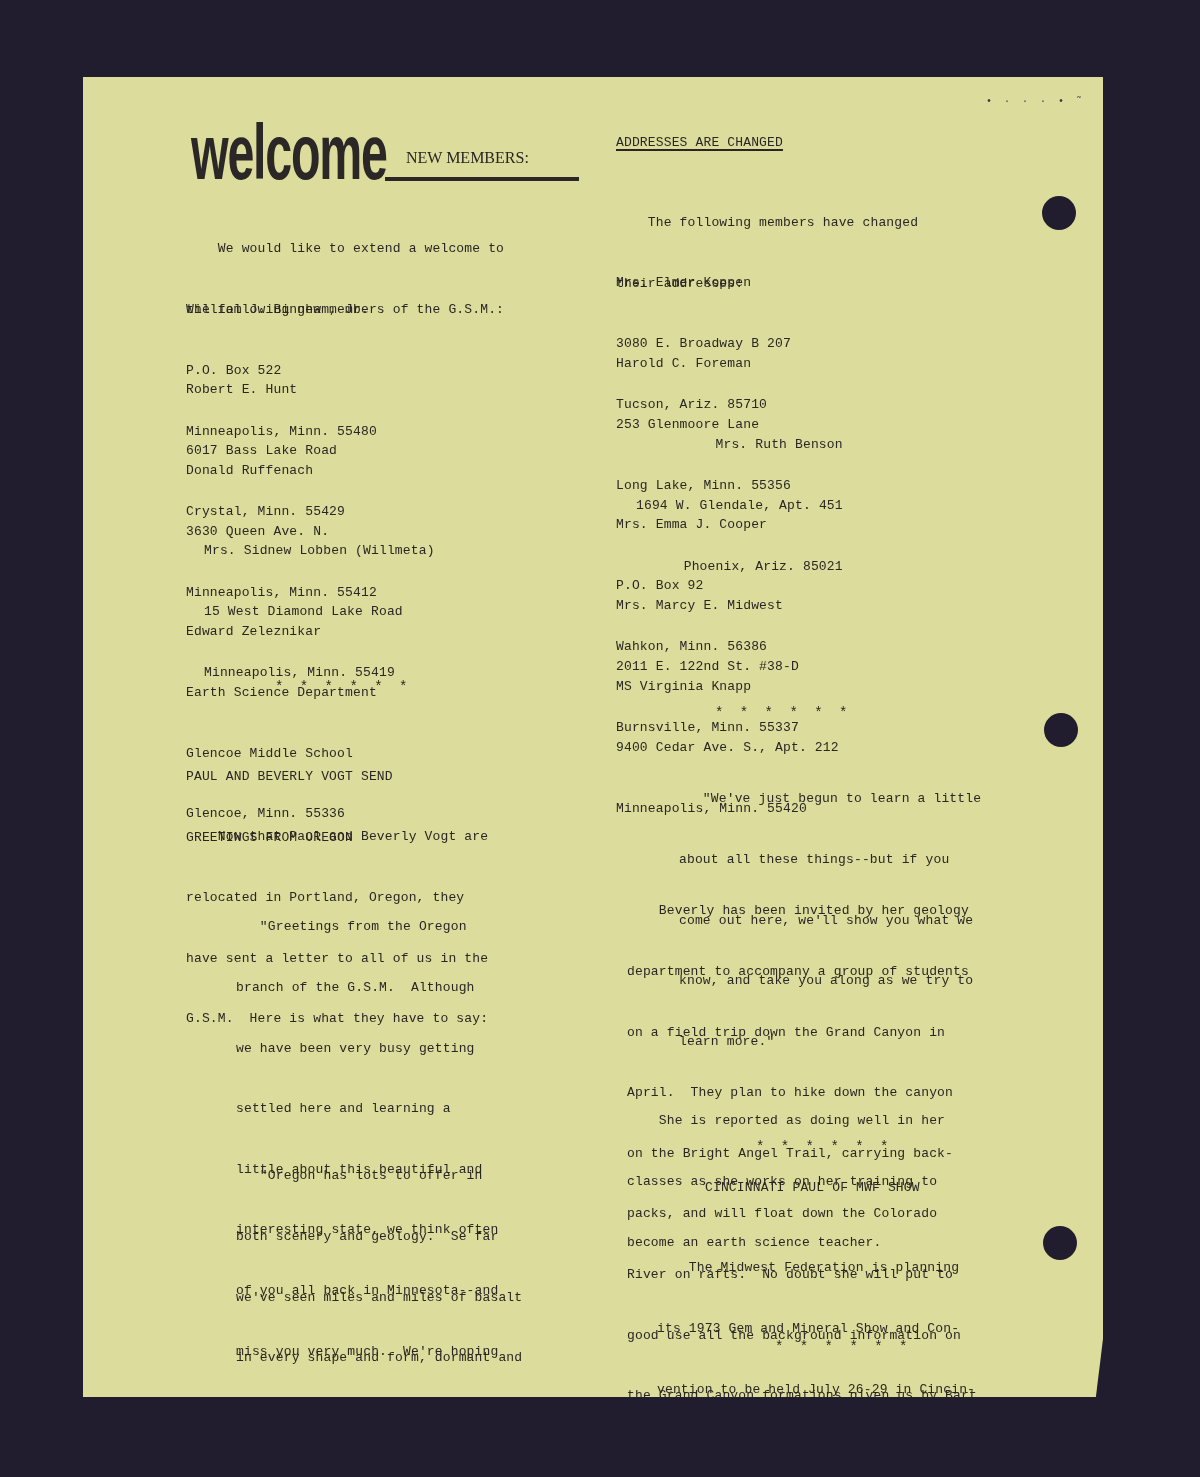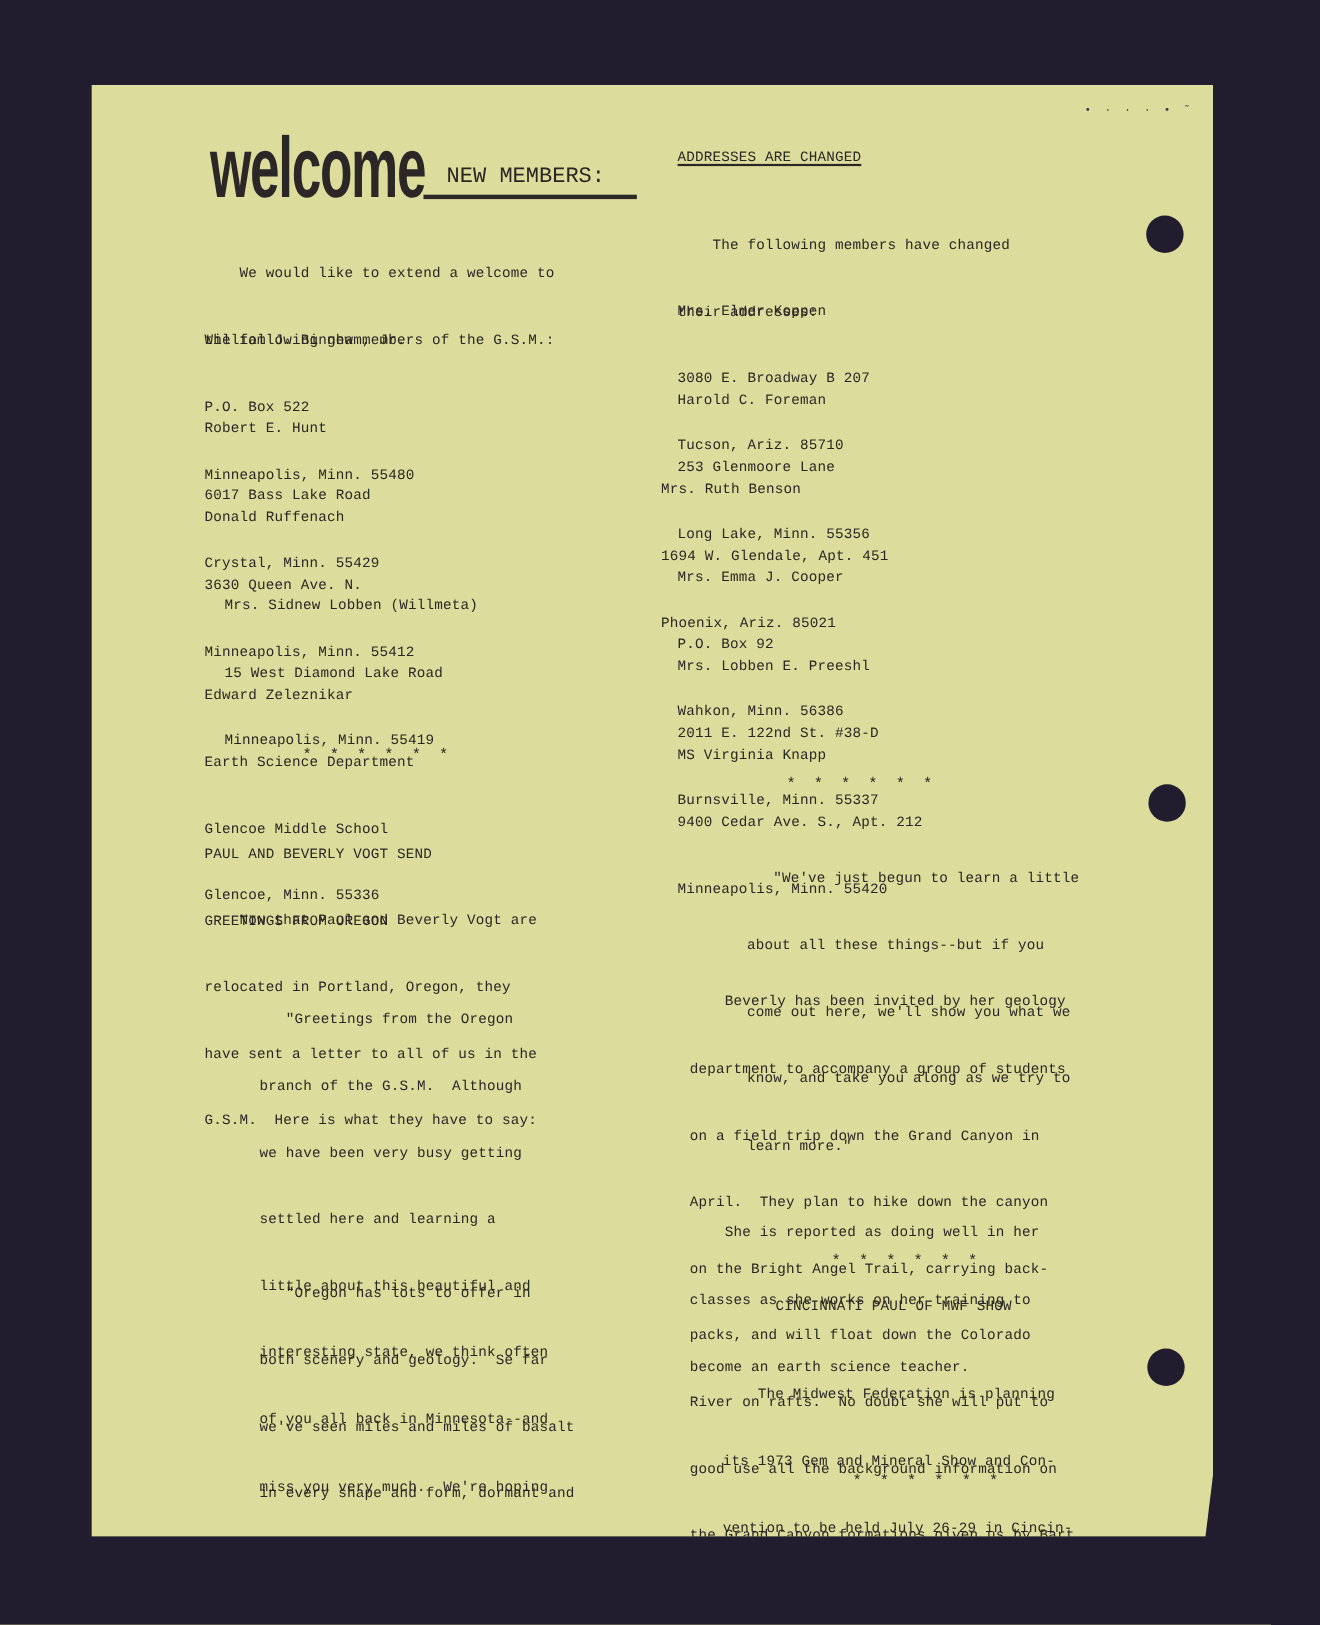--- a/index.html
+++ b/index.html
@@ -19,21 +19,21 @@
   }
   .abs { position: absolute; white-space: pre; }
   .tl { font-size: 13px; line-height: 20.2px; letter-spacing: 0.15px; }
   .welcome-word {
     position: absolute; left: 108px; top: 40px;
     font-family: "Liberation Sans", "DejaVu Sans", sans-serif;
     font-weight: bold; font-size: 78px; line-height: 70px;
     transform: scaleX(0.62); transform-origin: left top;
     letter-spacing: -2px; color: #2b2727;
   }
-  .nm-label { left: 323px; top: 72px; font-size: 20px; }
+  .nm-label { left: 323px; top: 72px; font-size: 16px; font-family: Liberation Serif, serif; }
   .nm-rule { position: absolute; left: 302px; top: 100px; width: 194px; height: 4px; background: #2b2727; }
   .u-head { text-decoration: underline; text-decoration-thickness: 2px; text-underline-offset: 3px; }
   .hole {
     position: absolute; width: 34px; height: 34px; border-radius: 50%;
     background: #221d2e;
   }
   .specks { position: absolute; left: 903px; top: 19px; font-size: 10px; color: #3a3540; letter-spacing: 3px; }
   .stars { font-size: 14px; letter-spacing: 4px; }
 </style>
 </head>
@@ -137,32 +137,32 @@
   <div class="abs tl" style="left:533px; top:156px;">
     <div>Mrs. Elmer Koppen</div>
     <div>3080 E. Broadway B 207</div>
     <div>Tucson, Ariz. 85710</div>
   </div>
   <div class="abs tl" style="left:533px; top:237px;">
     <div>Harold C. Foreman</div>
     <div>253 Glenmoore Lane</div>
     <div>Long Lake, Minn. 55356</div>
   </div>
-  <div class="abs tl" style="left:518px; top:318px;">
+  <div class="abs tl" style="left:553px; top:318px;text-align:right;">
     <div>Mrs. Ruth Benson</div>
     <div>1694 W. Glendale, Apt. 451</div>
     <div>Phoenix, Ariz. 85021</div>
   </div>
   <div class="abs tl" style="left:533px; top:398px;">
     <div>Mrs. Emma J. Cooper</div>
     <div>P.O. Box 92</div>
     <div>Wahkon, Minn. 56386</div>
   </div>
   <div class="abs tl" style="left:533px; top:479px;">
-    <div>Mrs. Lobben E. Preeshl</div>
+    <div>Mrs. Marcy E. Midwest</div>
     <div>2011 E. 122nd St. #38-D</div>
     <div>Burnsville, Minn. 55337</div>
   </div>
   <div class="abs tl" style="left:533px; top:560px;">
     <div>MS Virginia Knapp</div>
     <div>9400 Cedar Ave. S., Apt. 212</div>
     <div>Minneapolis, Minn. 55420</div>
   </div>
 
   <div class="abs stars" style="left:632px; top:628px;">* * * * * *</div>

